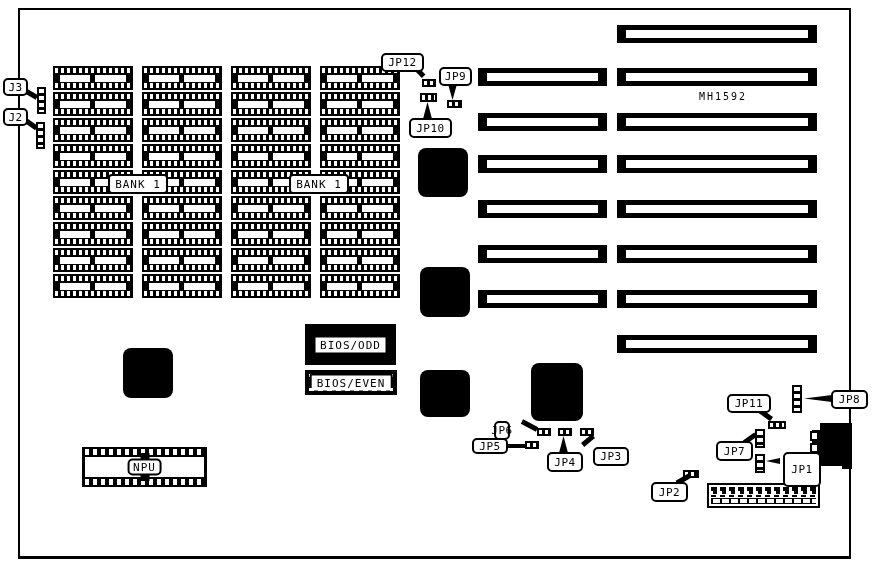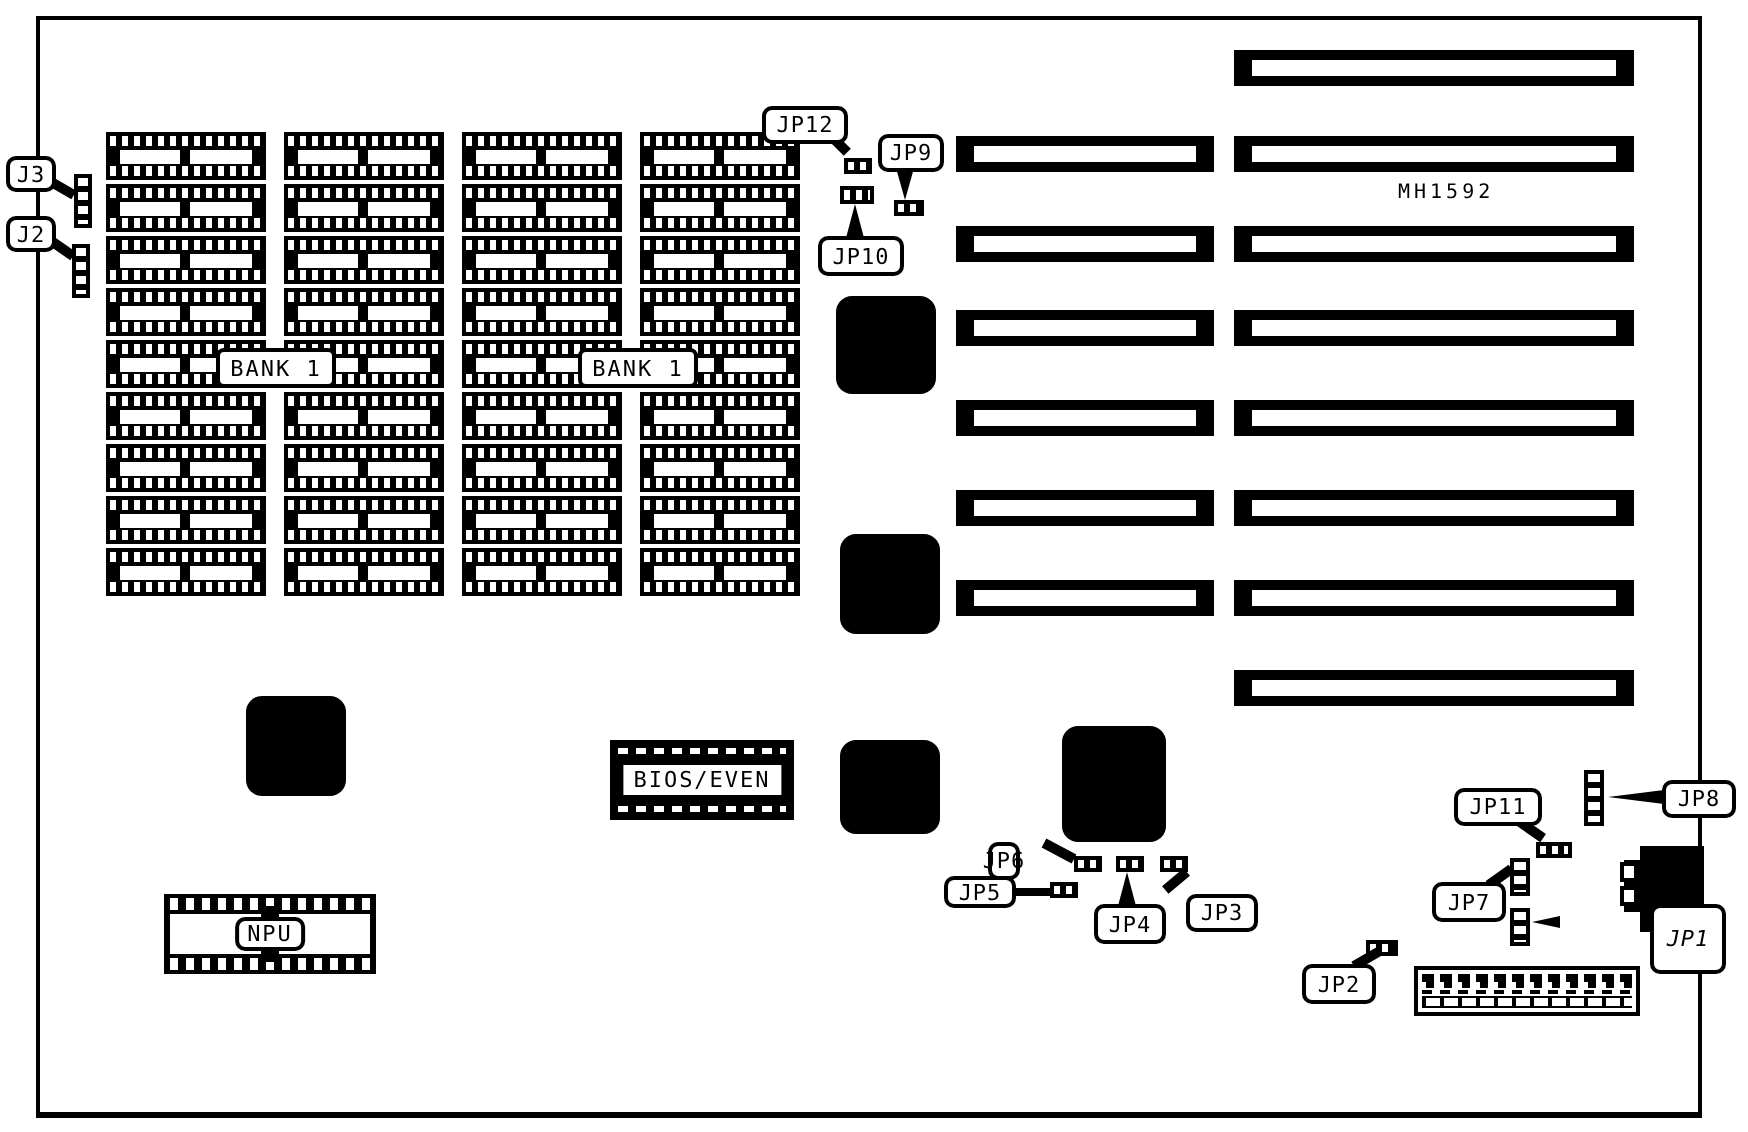--- a/index.html
+++ b/index.html
@@ -73,21 +73,21 @@
     background: repeating-linear-gradient(90deg, #fff 0 5px, transparent 5px 9px);
   }
   .bios-even::before { top: 4px; } .bios-even::after { bottom: 4px; }
   .bios .bios-label {
     position:absolute; left:50%; top:50%; transform:translate(-50%,-50%);
     background:#fff; border:2px solid #000; border-radius:2px;
     padding: 1px 5px; font-size: 11px; letter-spacing: 1px; white-space: nowrap;
   }
 
   
-  .npu-socket { position:absolute; left:82px; top:447px; width:106px; height:40px; background:#000; }
+  .npu-socket { position:absolute; left:82px; top:447px; width:125px; height:40px; background:#000; }
   .npu-socket::before, .npu-socket::after {
     content:""; position:absolute; left:3px; right:3px; height:6px;
     background: repeating-linear-gradient(90deg, #fff 0 4px, #000 4px 8px);
   }
   .npu-socket::before { top:2px; } .npu-socket::after { bottom:2px; }
   .npu-mid { position:absolute; left:3px; right:3px; top:10px; bottom:10px; background:#fff; }
   .npu-tab { position:absolute; left:50%; transform:translateX(-50%); width:9px; height:8px; background:#000; z-index:2;}
   .npu-label { position:absolute; left:50%; top:50%; transform:translate(-50%,-50%); z-index:3;
     background:#fff; border:2px solid #000; border-radius:5px; padding:0 4px;
     font-size:11px; letter-spacing:1px; }
@@ -293,21 +293,24 @@
     </div>
 
   <div class="model-label" style="left:699px; top:91px;">MH1592</div>
 
   <div class="chip" style="left:418px; top:148px; width:50px; height:49px;"></div>
   <div class="chip" style="left:420px; top:267px; width:50px; height:50px;"></div>
   <div class="chip" style="left:420px; top:370px; width:50px; height:47px;"></div>
   <div class="chip" style="left:123px; top:348px; width:50px; height:50px;"></div>
   <div class="chip" style="left:531px; top:363px; width:52px; height:58px;"></div>
 
-  <div class="bios bios-even" style="left:305px; top:370px; width:92px; height:40px;">
+  <div class="bios" style="left:305px; top:324px; width:91px; height:41px;">
+    <div class="bios-label">BIOS/ODD</div>
+  </div>
+  <div class="bios bios-even" style="left:305px; top:370px; width:92px; height:25px;">
     <div class="bios-label">BIOS/EVEN</div>
   </div>
 
   <div class="npu-socket">
     <div class="npu-mid"></div>
     <div class="npu-tab" style="top:6px;"></div>
     <div class="npu-tab" style="bottom:6px;"></div>
     <div class="npu-label">NPU</div>
   </div>
 
@@ -360,16 +363,16 @@
   <div class="callout" style="left:381px; top:53px;  width:43px; height:19px;">JP12</div>
   <div class="callout" style="left:439px; top:67px;  width:33px; height:19px;">JP9</div>
   <div class="callout" style="left:409px; top:118px; width:43px; height:20px;">JP10</div>
   <div class="callout" style="left:494px; top:421px; width:16px; height:19px;">JP6</div>
   <div class="callout" style="left:472px; top:438px; width:36px; height:16px;">JP5</div>
   <div class="callout" style="left:547px; top:452px; width:36px; height:20px;">JP4</div>
   <div class="callout" style="left:593px; top:447px; width:36px; height:19px;">JP3</div>
   <div class="callout" style="left:727px; top:394px; width:44px; height:19px;">JP11</div>
   <div class="callout" style="left:831px; top:390px; width:37px; height:19px;">JP8</div>
   <div class="callout" style="left:716px; top:441px; width:37px; height:20px;">JP7</div>
-  <div class="callout" style="left:825px; top:452px; width:38px; height:35px;font-style:italic;">JP1</div>
+  <div class="callout" style="left:783px; top:452px; width:38px; height:35px;">JP1</div>
   <div class="callout" style="left:651px; top:482px; width:37px; height:20px;">JP2</div>
 
 </div>
 
 </body></html>

